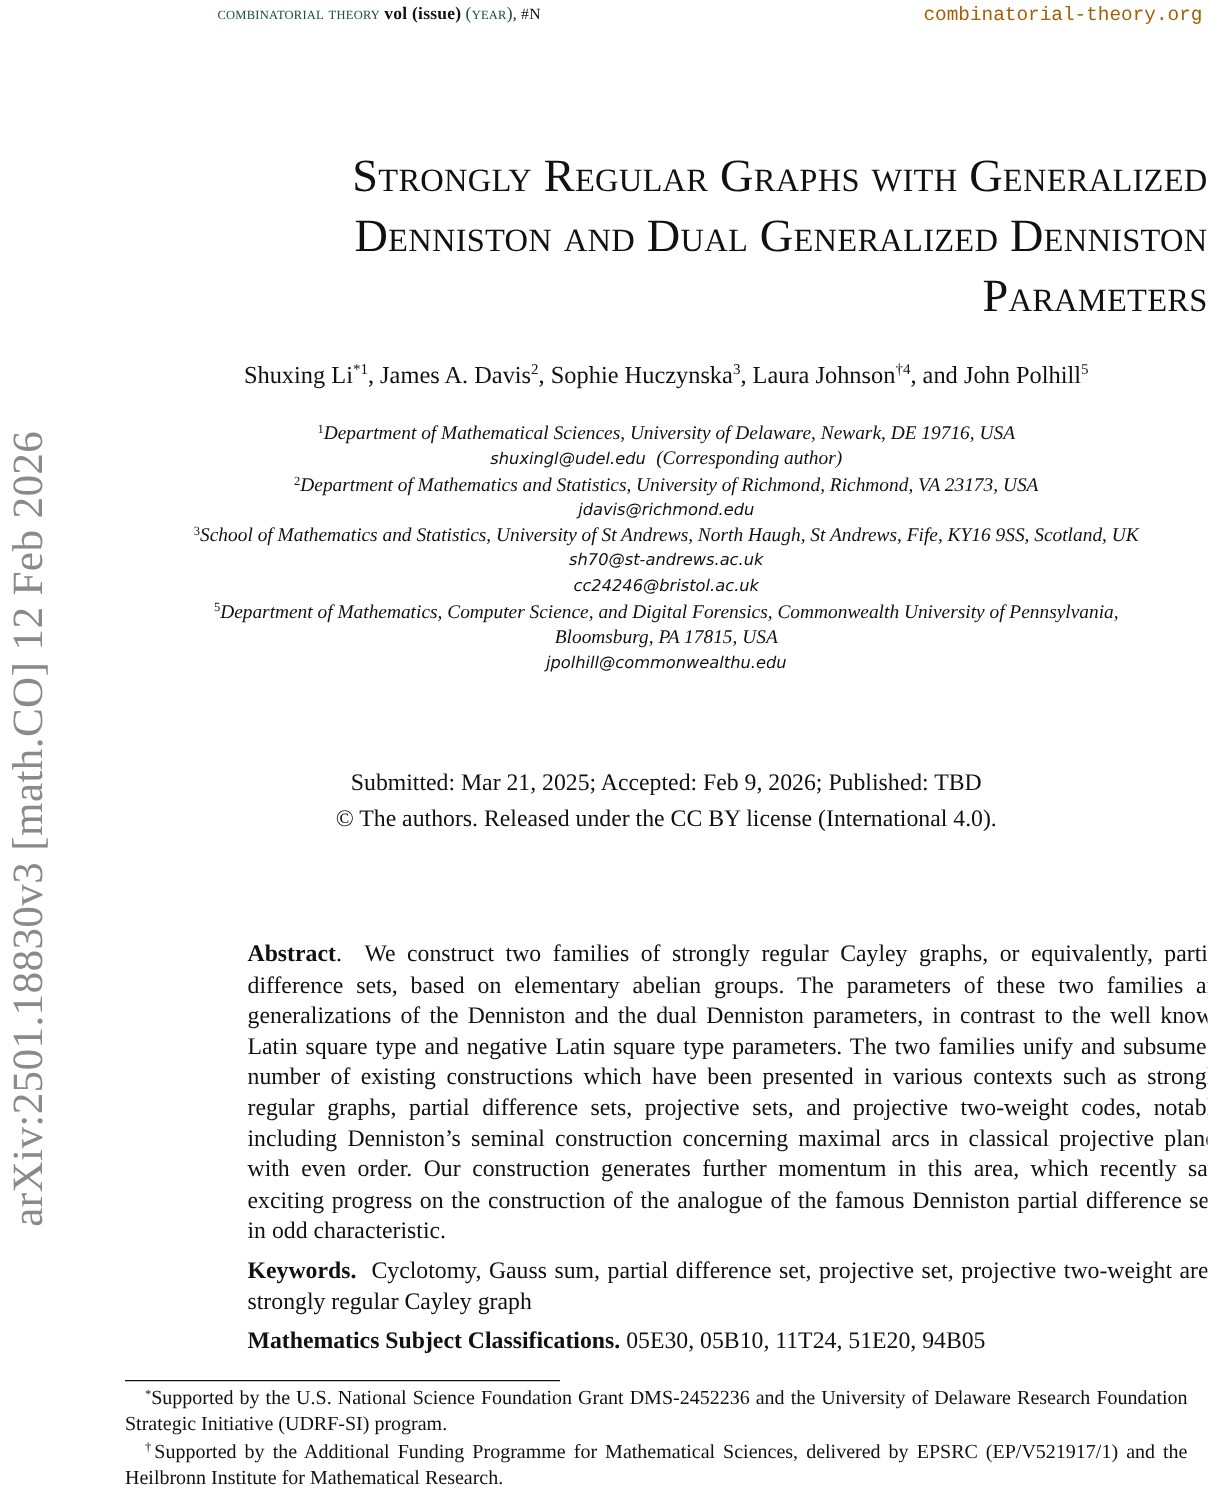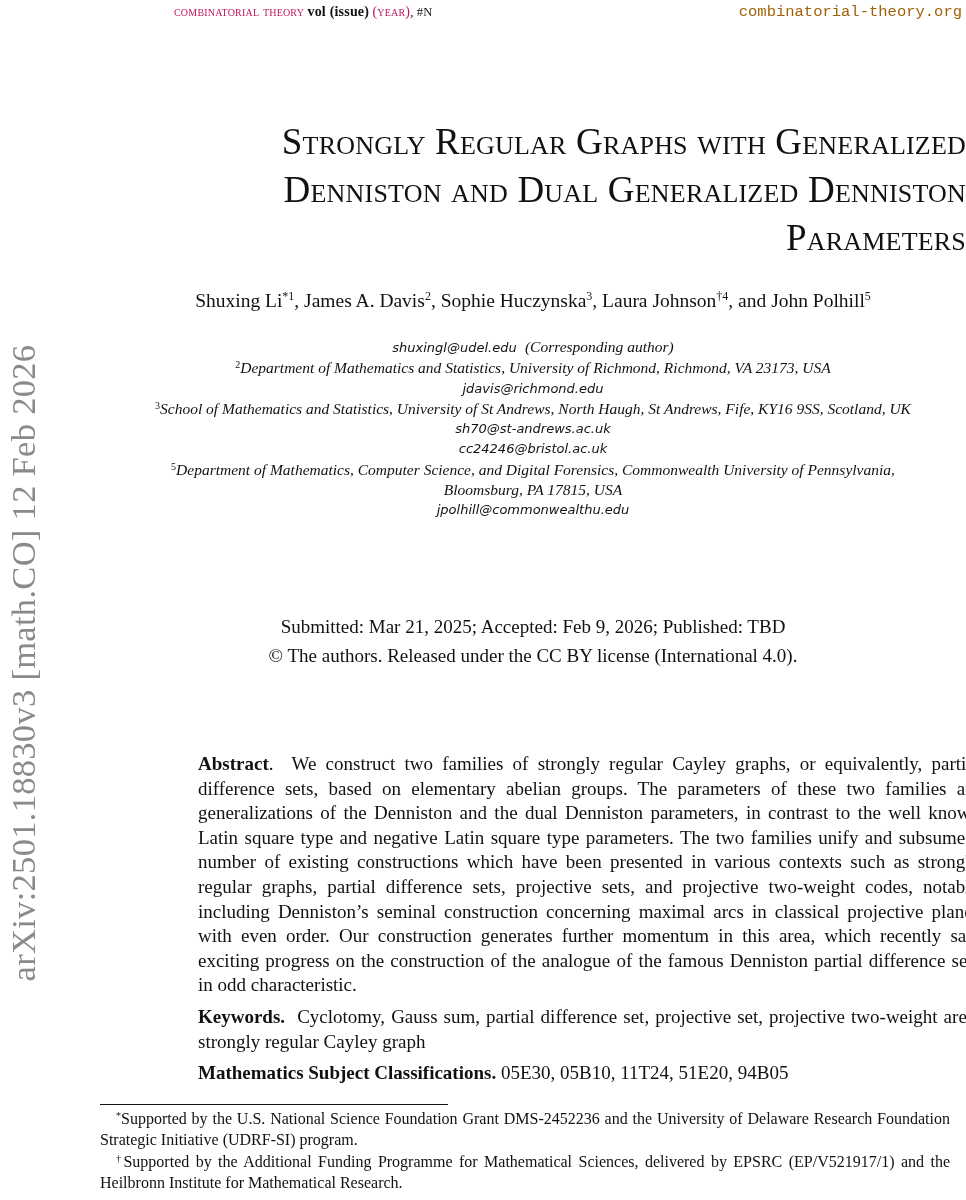--- a/index.html
+++ b/index.html
@@ -27,21 +27,21 @@
     left: 174px;
     top: 0;
     font-size: 12.5px;
     letter-spacing: 0.2px;
     white-space: nowrap;
   }
   .rh-left .sc {
     font-variant: small-caps;
     text-transform: lowercase;
     font-size: 14px;
-    color: #be185d;
+    color: #14532d;
   }
   .rh-left .bold {
     font-weight: bold;
     font-size: 14px;
   }
   .rh-right {
     position: absolute;
     right: 4px;
     top: -1px;
     font-family: "Liberation Mono", "DejaVu Sans Mono", monospace;
@@ -201,20 +201,21 @@
   <span class="line">Strongly Regular Graphs with Generalized</span>
   <span class="line">Denniston and Dual Generalized Denniston</span>
   <span class="line">Parameters</span>
 </h1>
 
 <div class="authors">
   <span>Shuxing Li</span><sup>*1</sup><span>, </span><span>James A. Davis</span><sup>2</sup><span>, </span><span>Sophie Huczynska</span><sup>3</sup><span>, </span><span>Laura Johnson</span><sup>†4</sup><span>, and </span><span>John Polhill</span><sup>5</sup>
 </div>
 
 <div class="affils">
+  <span class="aff"><sup>1</sup><span>Department of Mathematical Sciences, University of Delaware, Newark, DE 19716, USA</span></span>
   <span class="email"><span>shuxingl@udel.edu</span>&nbsp; <span class="note">(Corresponding author)</span></span>
 
   <span class="aff"><sup>2</sup><span>Department of Mathematics and Statistics, University of Richmond, Richmond, VA 23173, USA</span></span>
   <span class="email"><span>jdavis@richmond.edu</span></span>
 
   <span class="aff"><sup>3</sup><span>School of Mathematics and Statistics, University of St Andrews, North Haugh, St Andrews, Fife, KY16 9SS, Scotland, UK</span></span>
   <span class="email"><span>sh70@st-andrews.ac.uk</span></span>
 
   <span class="email"><span>cc24246@bristol.ac.uk</span></span>
 

